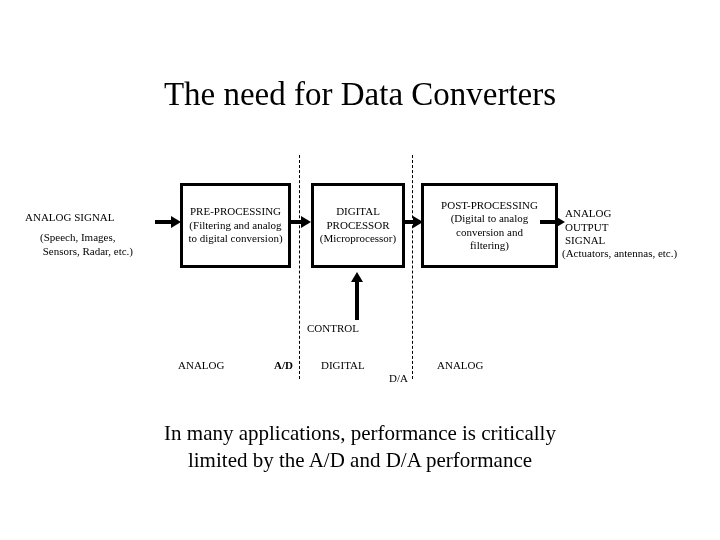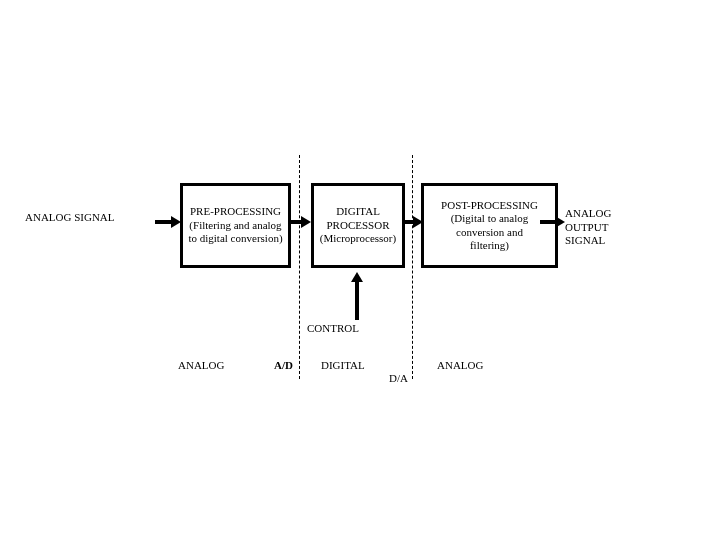--- a/index.html
+++ b/index.html
@@ -118,25 +118,28 @@
     font-size: 21px;
     line-height: 27px;
     white-space: pre-line;
   }
 </style>
 </head>
 <body>
 
 <div id="slide">
 
+  <div class="slide-title">The need for Data Converters</div>
 
   <div class="dashline" style="left:299px; top:155px; height:224px;"></div>
   <div class="dashline" style="left:412px; top:155px; height:224px;"></div>
 
   <div class="txt txt-c" style="left:25px; top:211px; width:145px;">ANALOG SIGNAL</div>
+  <div class="txt txt-l" style="left:40px; top:231px; width:150px;">(Speech, Images,
+ Sensors, Radar, etc.)</div>
 
   <div class="arrow-h" style="left:155px; top:222px; width:26px;">
     <div class="shaft" style="width:16px;"></div>
     <div class="head" style="left:16px;"></div>
   </div>
 
   <div class="pbox" style="left:180px; top:183px; width:111px; height:85px;">
     <div class="pbox-inner">PRE-PROCESSING
 (Filtering and analog
 to digital conversion)</div>
@@ -166,27 +169,30 @@
   </div>
 
   <div class="arrow-h" style="left:540px; top:222px; width:25px;">
     <div class="shaft" style="width:15px;"></div>
     <div class="head" style="left:15px;"></div>
   </div>
 
   <div class="txt txt-l" style="left:565px; top:207px; width:150px;">ANALOG
 OUTPUT
 SIGNAL</div>
+  <div class="txt txt-l" style="left:562px; top:247px; width:158px;">(Actuators, antennas, etc.)</div>
 
   <div class="arrow-v-up" style="left:357px; top:272px; height:48px;">
     <div class="shaft" style="top:8px; height:40px;"></div>
     <div class="head"></div>
   </div>
   <div class="txt txt-c" style="left:307px; top:322px; width:100px;">CONTROL</div>
 
   <div class="txt txt-c" style="left:178px; top:359px; width:100px;">ANALOG</div>
   <div class="txt txt-c" style="left:274px; top:359px; width:50px;font-weight:bold;">A/D</div>
   <div class="txt txt-c" style="left:321px; top:359px; width:80px;">DIGITAL</div>
   <div class="txt txt-c" style="left:389px; top:372px; width:50px;">D/A</div>
   <div class="txt txt-c" style="left:437px; top:359px; width:100px;">ANALOG</div>
 
+  <div class="caption">In many applications, performance is critically
+limited by the A/D and D/A performance</div>
 
 </div>
 
 </body></html>

